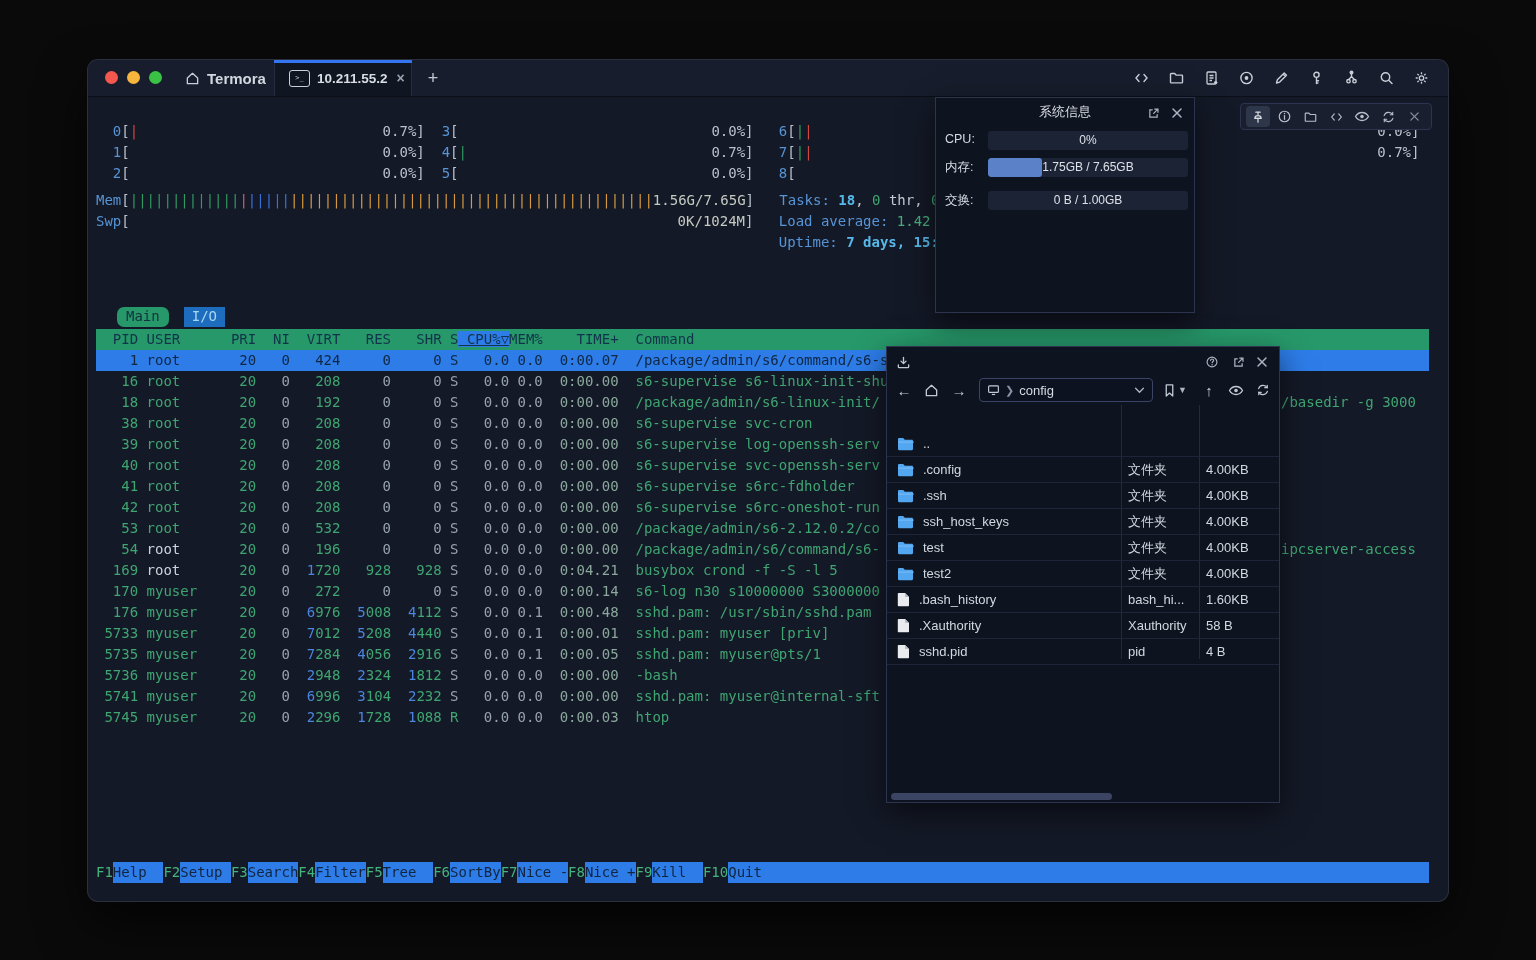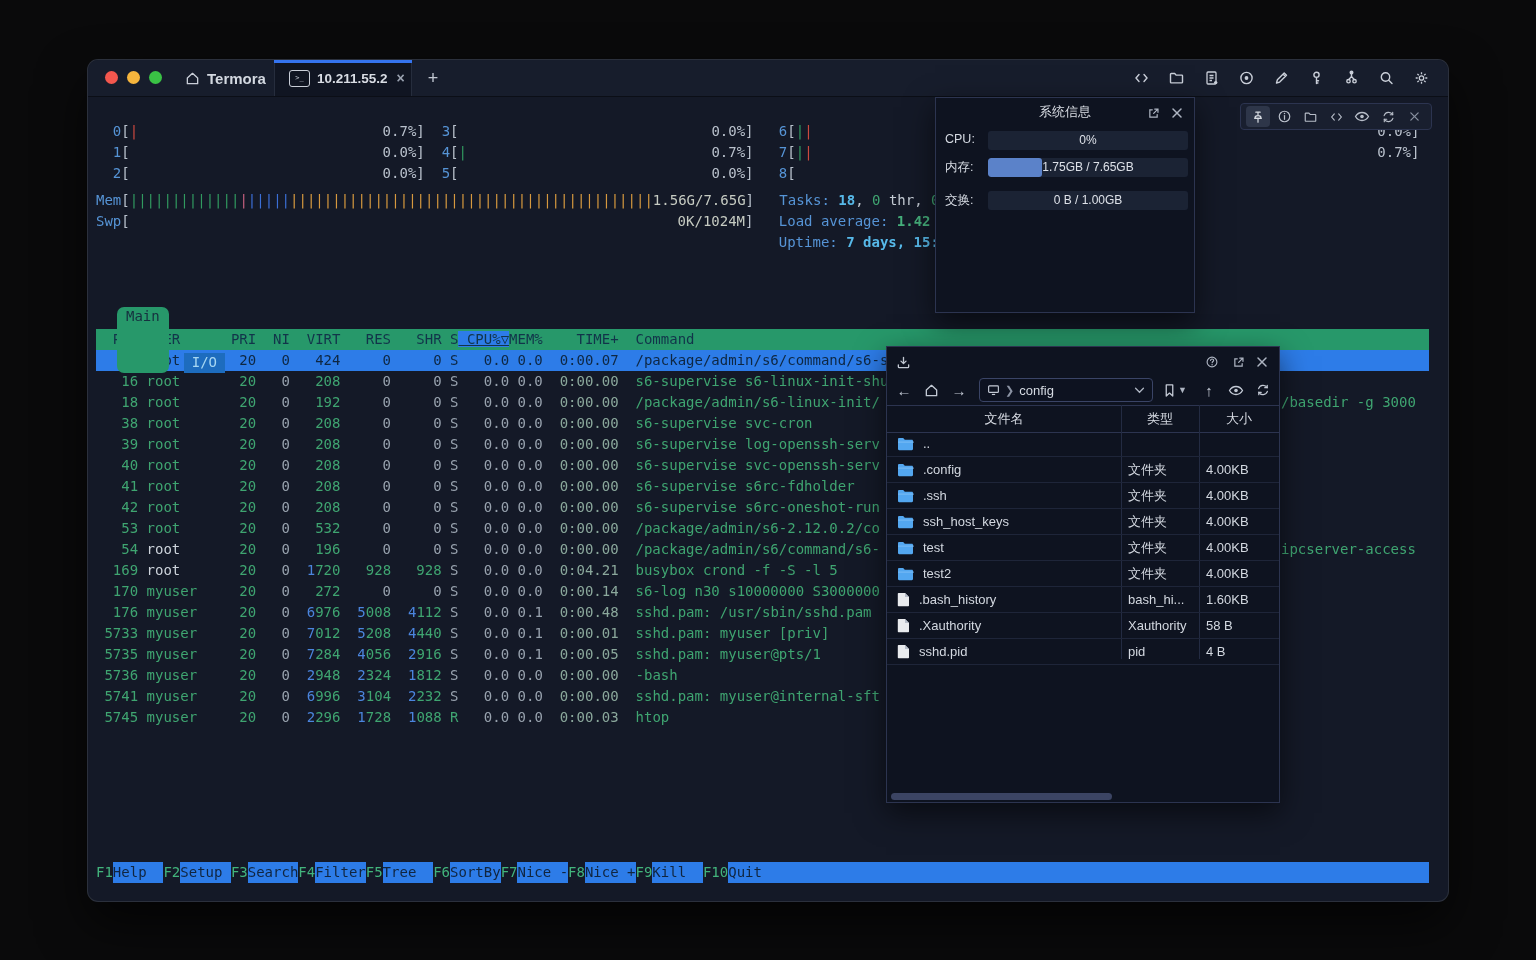--- a/index.html
+++ b/index.html
@@ -22,27 +22,27 @@
   .newtab{position:absolute;left:332px;top:5px;width:26px;height:26px;color:#c2c8d2;font-size:18px;
           display:flex;align-items:center;justify-content:center;}
   .tb-icons{position:absolute;right:14px;top:0;height:36px;display:flex;align-items:center;gap:9px;}
   .tb-icons .ic{width:26px;height:26px;display:flex;align-items:center;justify-content:center;}
   svg{display:block;}
   
   #htop{position:absolute;left:8px;top:36px;width:1333px;height:565px;}
   .ln{position:absolute;white-space:pre;font:14px "DejaVu Sans Mono",monospace;line-height:21px;height:21px;width:1333px;}
   .ln span{white-space:pre;}
   .lbl{color:#5694d6;} .br{color:#b9c1cc;} .pct{color:#b9c1cc;} .lt{color:#c6cbc2;}
-  .cyb{color:#57b9e9;font-weight:bold;} .gb{color:#46b07c;font-weight:bold;}
+  .cyb{color:#57b9e9;font-weight:bold;} .gb{color:#46b07c;font-weight:normal;}
   .g{color:#3fa571;} .gr{color:#98a2ae;} .fg{color:#c3cad3;} .fg2{color:#cdd3db;} .bl{color:#4b85de;} .tm{color:#8ba89c;margin-top:8px;}
   .bar-red{color:#cc4a3f;} .bar-green{color:#319a60;} .bar-blue{color:#3b6fd6;} .bar-orange{color:#d6993f;} .bar-pink{color:#c5607f;}
   .htop-tabs{position:absolute;left:8px;top:247px;display:flex;gap:15px;padding-left:21px;
              font:14px "DejaVu Sans Mono",monospace;}
   .tab-main{background:#27986a;color:#16303f;padding:1px 9px 3px;border-radius:7px;}
-  .tab-io{background:#1d6cbe;color:#a6d7f3;padding:1px 8px 3px;margin-top:46px;}
+  .tab-io{background:#1d6cbe;color:#a6d7f3;padding:1px 8px 3px;}
   .htrow.hdr{background:#27986a;}
   .hd{color:#12344a;} .hdsort{background:#2d7ce8;text-decoration:underline;}
   .htrow.sel{background:#2d7ce8;}
   .htrow.sel span{color:#0e2742 !important;}
   .frag{position:absolute;top:0;}
   
   #fnbar{position:absolute;left:8px;top:802px;width:1333px;height:21px;display:flex;
          font:14px "DejaVu Sans Mono",monospace;line-height:21px;}
   .fk{color:#42b47c;white-space:pre;} .fl{background:#2d7ce8;color:#10253f;white-space:pre;}
   .fl.fill{flex:1;}
@@ -375,25 +375,20 @@
             </svg>
           </span>
         <span class="nav-ic" style="left:365px">
             <svg width="14" height="14" viewBox="0 0 16 16" fill="none" stroke="#c3c9d4" stroke-width="1.4" stroke-linecap="round">
               <path d="M12.8 5.4A5.4 5.4 0 0 0 3 6.4M3.2 10.6a5.4 5.4 0 0 0 9.8-1"></path>
               <path d="M12.8 2.6v2.8H10M3.2 13.4v-2.8H6"></path>
             </svg>
           </span>
       </div>
 
-      <div class="sf-head">
-        <div class="c-name">文件名</div>
-        <div class="c-type">类型</div>
-        <div class="c-size">大小</div>
-      </div>
       <div class="vline" style="left:234px"></div>
       <div class="vline" style="left:312px"></div>
       <div id="sf-rows">
           <div class="f-row">
             <div class="f-name">
               <span>
                 <svg width="17" height="14" viewBox="0 0 17 14">
                   <path d="M1 2.2C1 1.5 1.5 1 2.2 1h4l1.6 1.8h7c.7 0 1.2.5 1.2 1.2v8c0 .7-.5 1.2-1.2 1.2H2.2c-.7 0-1.2-.5-1.2-1.2z" fill="#53a7f0"></path>
                   <path d="M1 4.6h15.8v1H1z" fill="#7bbcf5"></path>
                 </svg>

